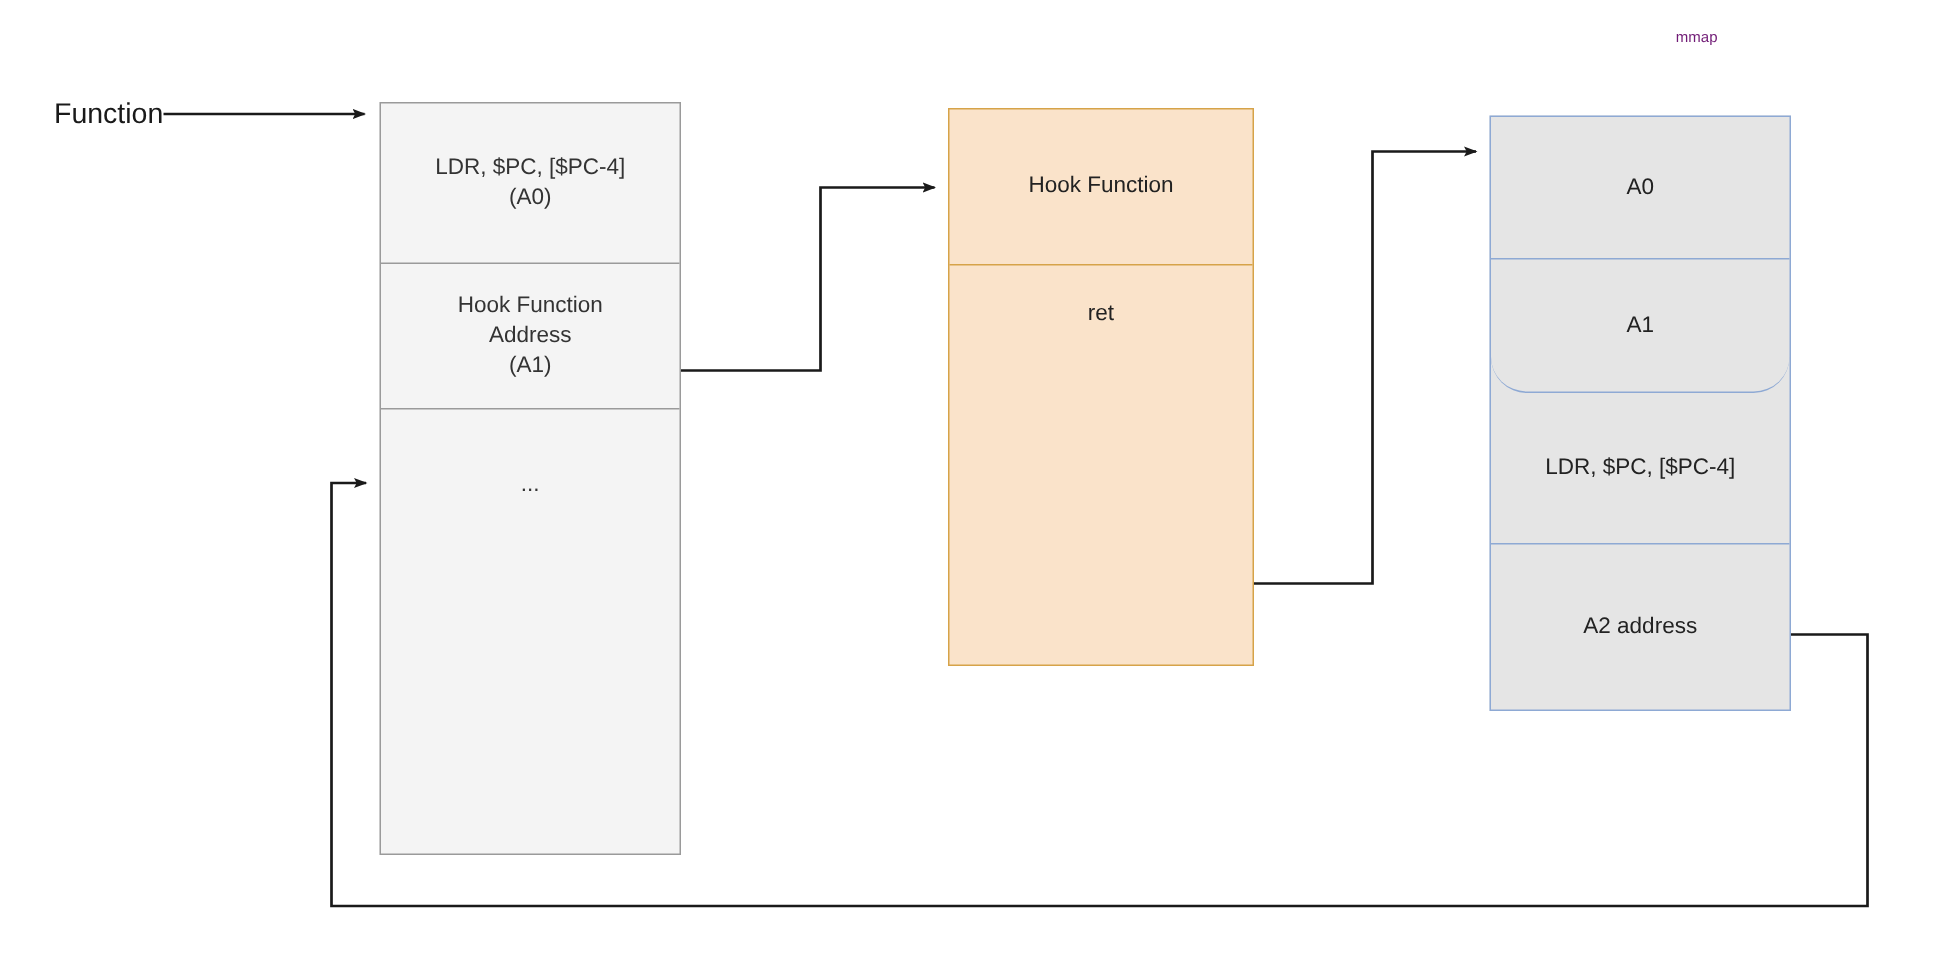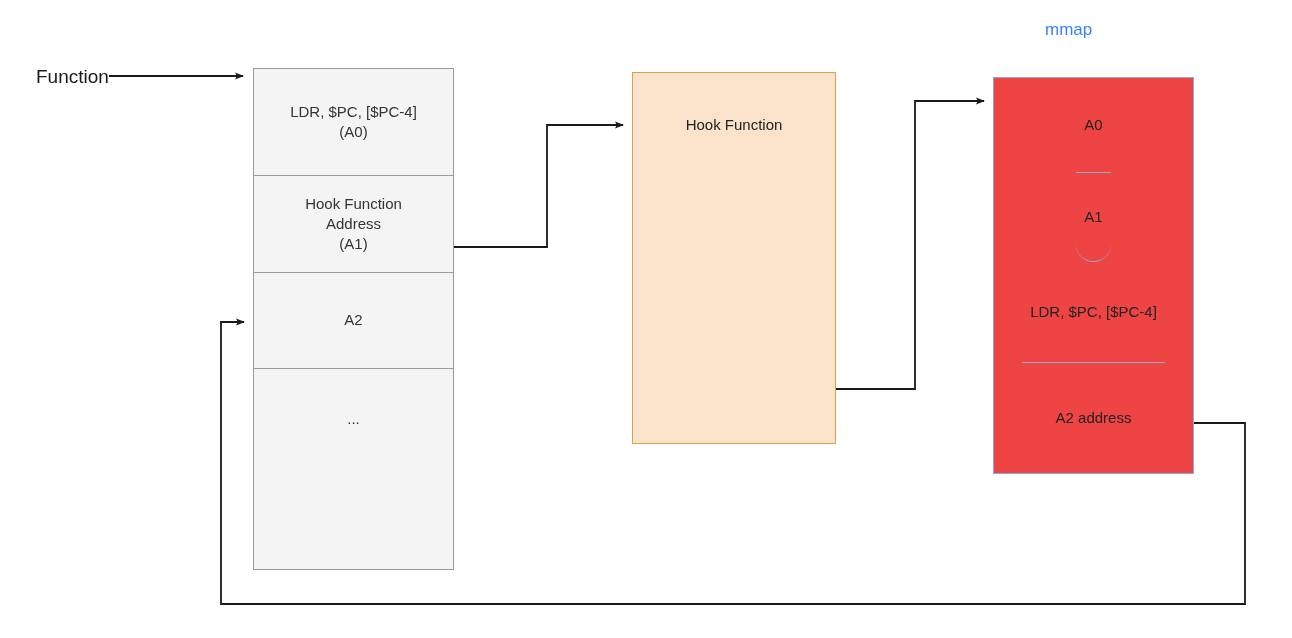--- a/index.html
+++ b/index.html
@@ -65,34 +65,33 @@
     background: #fae3ca;
   }
   .col-orange .cell {
     border-bottom: 1px solid #d6a349;
     color: #222222;
   }
   .col-orange .cell:last-child { border-bottom: none; }
   
   .col-blue {
     border: 1px solid #8ea9d4;
-    background: #ef4444;
-    align-items: center;
+    background: #e5e5e5;
   }
   .col-blue .cell {
     border-bottom: 1px solid #8ea9d4;
     color: #222222;
   }
   .col-blue .cell:last-child { border-bottom: none; }
   .cell-top-align { align-items: flex-start; padding-top: 22px; }
   .cap {
     position: absolute;
-    font-size: 17px;
-    color: #3b82f6;
-    text-align: left;
+    font-size: 10px;
+    color: #701a75;
+    text-align: right;
     white-space: nowrap;
   }
 </style>
 </head>
 <body>
 
 <div id="canvas">
 
   <div class="label-free" style="left:36px; top:66px;">Function</div>
 
@@ -121,26 +120,26 @@
       <path d="M1193,423 L1245,423 L1245,604 L221,604 L221,322 L244,322" stroke="#1a1a1a" stroke-width="1.8" fill="none" marker-end="url(#arrowhead)"></path>
     </g>
   </svg>
 
   <div class="column col-grey" style="left:253px; top:68px; width:201px; height:502px;">
     <div class="cell" style="height:107px;">LDR, $PC, [$PC-4]
 (A0)</div>
     <div class="cell" style="height:97px;">Hook Function
 Address
 (A1)</div>
-    <div class="cell" style="height:96px;">A2</div>
     <div class="cell" style="height:100px;">...</div>
   </div>
 
   <div class="column col-orange" style="left:632px; top:72px; width:204px; height:372px;">
     <div class="cell" style="height:104px;">Hook Function</div>
+    <div class="cell cell-top-align" style="height:90px;">ret</div>
   </div>
 
   <div class="column col-blue" style="left:993px; top:77px; width:201px; height:397px;">
     <div class="cell" style="height:95px;">A0</div>
     <div class="cell" style="height:90px;border-radius:24px;">A1</div>
     <div class="cell" style="height:101px;">LDR, $PC, [$PC-4]</div>
     <div class="cell" style="height:111px;">A2 address</div>
   </div>
 
 </div>

